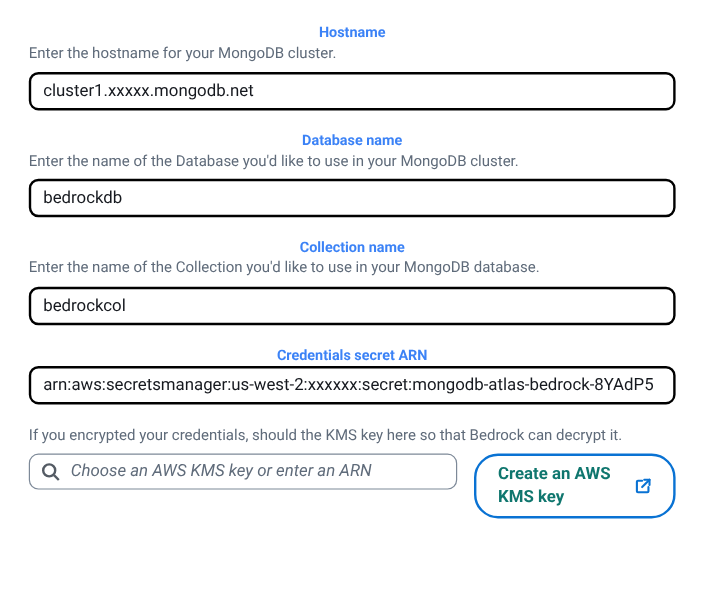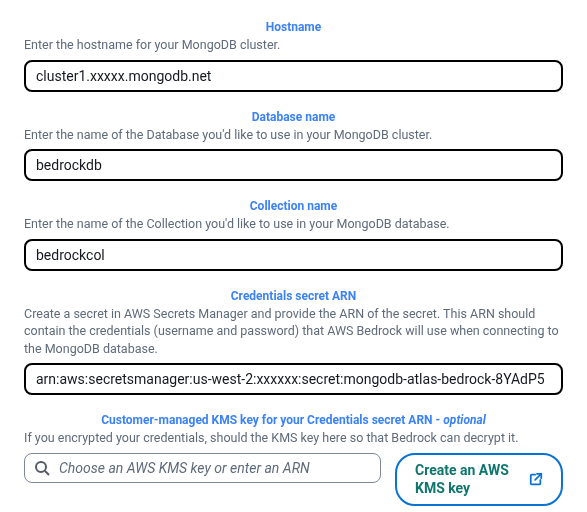--- a/index.html
+++ b/index.html
@@ -124,28 +124,24 @@
 </div>
 
 <div class="field">
   <div class="field-label">Collection name</div>
   <div class="field-desc">Enter the name of the Collection you'd like to use in your MongoDB database.</div>
   <input class="text-input" type="text" value="bedrockcol" style="">
 </div>
 
 <div class="field">
   <div class="field-label">Credentials secret ARN</div>
-  <div class="field-desc">Create a secret in AWS Secrets Manager and provide the ARN of the secret. This ARN should contain the credentials (username and password) that AWS Bedrock will use when connecting to the MongoDB database.</div>
   <input class="text-input has-cursor" type="text" value="arn:aws:secretsmanager:us-west-2:xxxxxx:secret:mongodb-atlas-bedrock-8YAdP5" style="">
 </div>
 
 <div class="field" style="margin-bottom:0">
-  <div class="field-label">
-    <span>Customer-managed KMS key for your Credentials secret ARN </span><span>- </span><span class="optional">optional</span>
-  </div>
   <div class="field-desc">If you encrypted your credentials, should the KMS key here so that Bedrock can decrypt it.</div>
   <div class="kms-row">
     <div class="kms-input-wrap">
       <span class="search-icon">
         <svg viewBox="0 0 16 16" width="16" height="16" fill="none" stroke="currentColor" stroke-width="2">
           <circle cx="7" cy="7" r="5"></circle>
           <line x1="11" y1="11" x2="15" y2="15"></line>
         </svg>
       </span>
       <input class="kms-input" type="text" placeholder="Choose an AWS KMS key or enter an ARN" style="">

